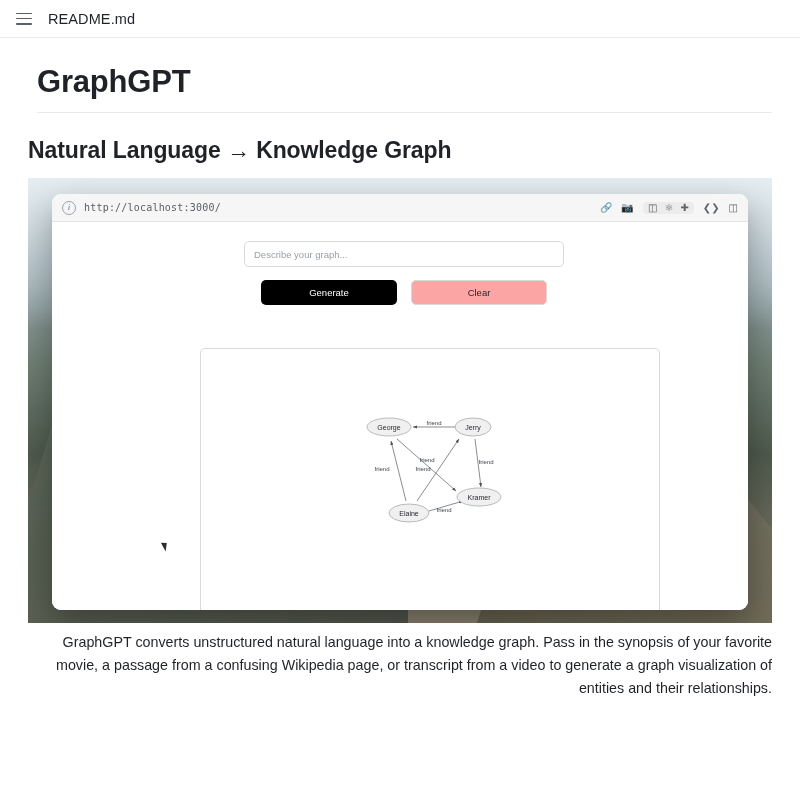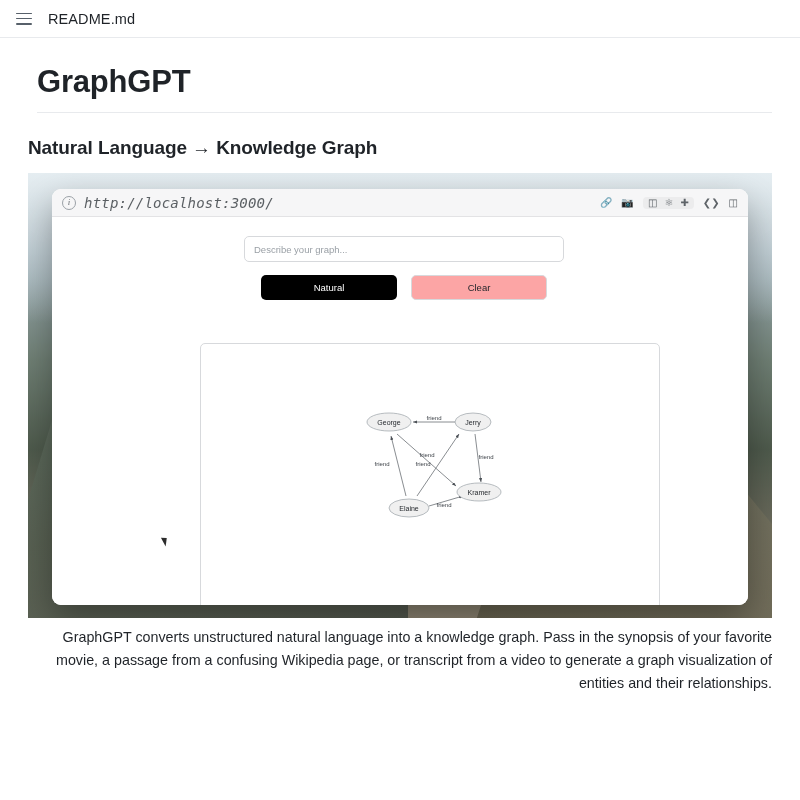--- a/index.html
+++ b/index.html
@@ -54,21 +54,21 @@
   h1.doc-title {
     font-size: 31px;
     font-weight: bold;
     margin: 26px 0 0 9px;
     padding-bottom: 12px;
     border-bottom: 1px solid #e8eaed;
     color: #1f2328;
     letter-spacing: -0.2px;
   }
   h2.doc-sub {
-    font-size: 19px;
+    font-size: 23px;
     font-weight: bold;
     margin: 24px 0 14px 0;
     color: #1f2328;
     letter-spacing: -0.1px;
   }
   p.doc-para {
     font-size: 14.3px;
     line-height: 1.62;
     margin: 0 0 14px 0;
     color: #1f2328;
@@ -142,24 +142,23 @@
     color: #6b7075;
     font-size: 9px;
     line-height: 11px;
     text-align: center;
     font-family: "Liberation Serif", serif;
     font-style: italic;
     flex: none;
   }
   .url {
     font-family: "DejaVu Sans Mono", monospace;
-    font-size: 14px;
+    font-size: 10px;
     color: #5a5f63;
     letter-spacing: 0.2px;
-    font-style: italic;
   }
   .chrome-icons {
     margin-left: auto;
     display: flex;
     align-items: center;
     gap: 9px;
     color: #5a5f63;
   }
   .chrome-icons .ic {
     font-size: 10px;
@@ -296,21 +295,21 @@
           <span class="ic">◫</span>
         </div>
       </div>
 
       <div class="browser-body">
         <div class="search-row">
           <div class="search-input">Describe your graph...</div>
         </div>
 
         <div class="btn-row">
-          <div class="btn btn-generate">Natural</div>
+          <div class="btn btn-generate">Generate</div>
           <div class="btn btn-clear">Clear</div>
         </div>
 
         <div class="canvas">
           <svg class="graph-svg" width="458" height="270" viewBox="0 0 458 270">
             <defs>
               <marker id="arrow" markerWidth="6" markerHeight="6" refX="5" refY="2" orient="auto" markerUnits="strokeWidth">
                 <path d="M0,0 L5,2 L0,4 z" fill="#4a4f55"></path>
               </marker>
             </defs>

